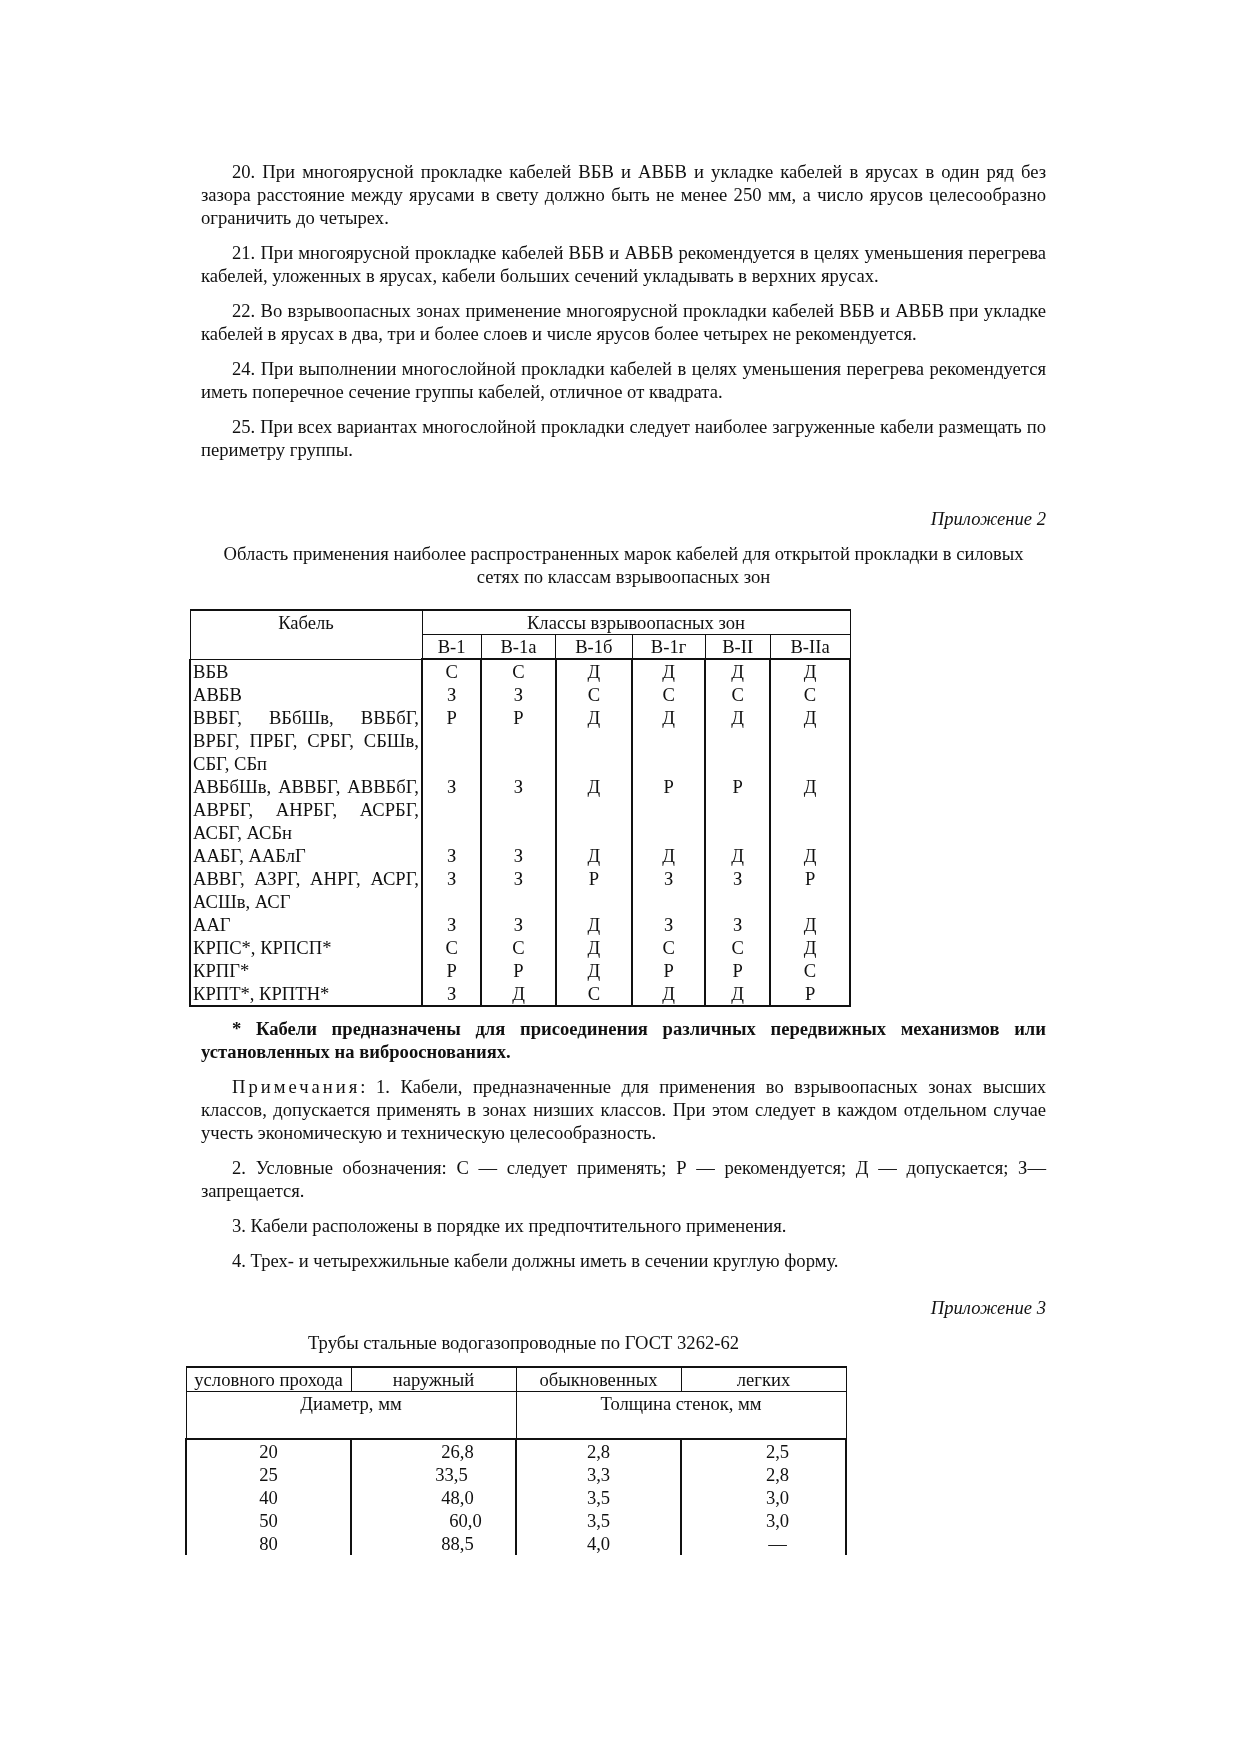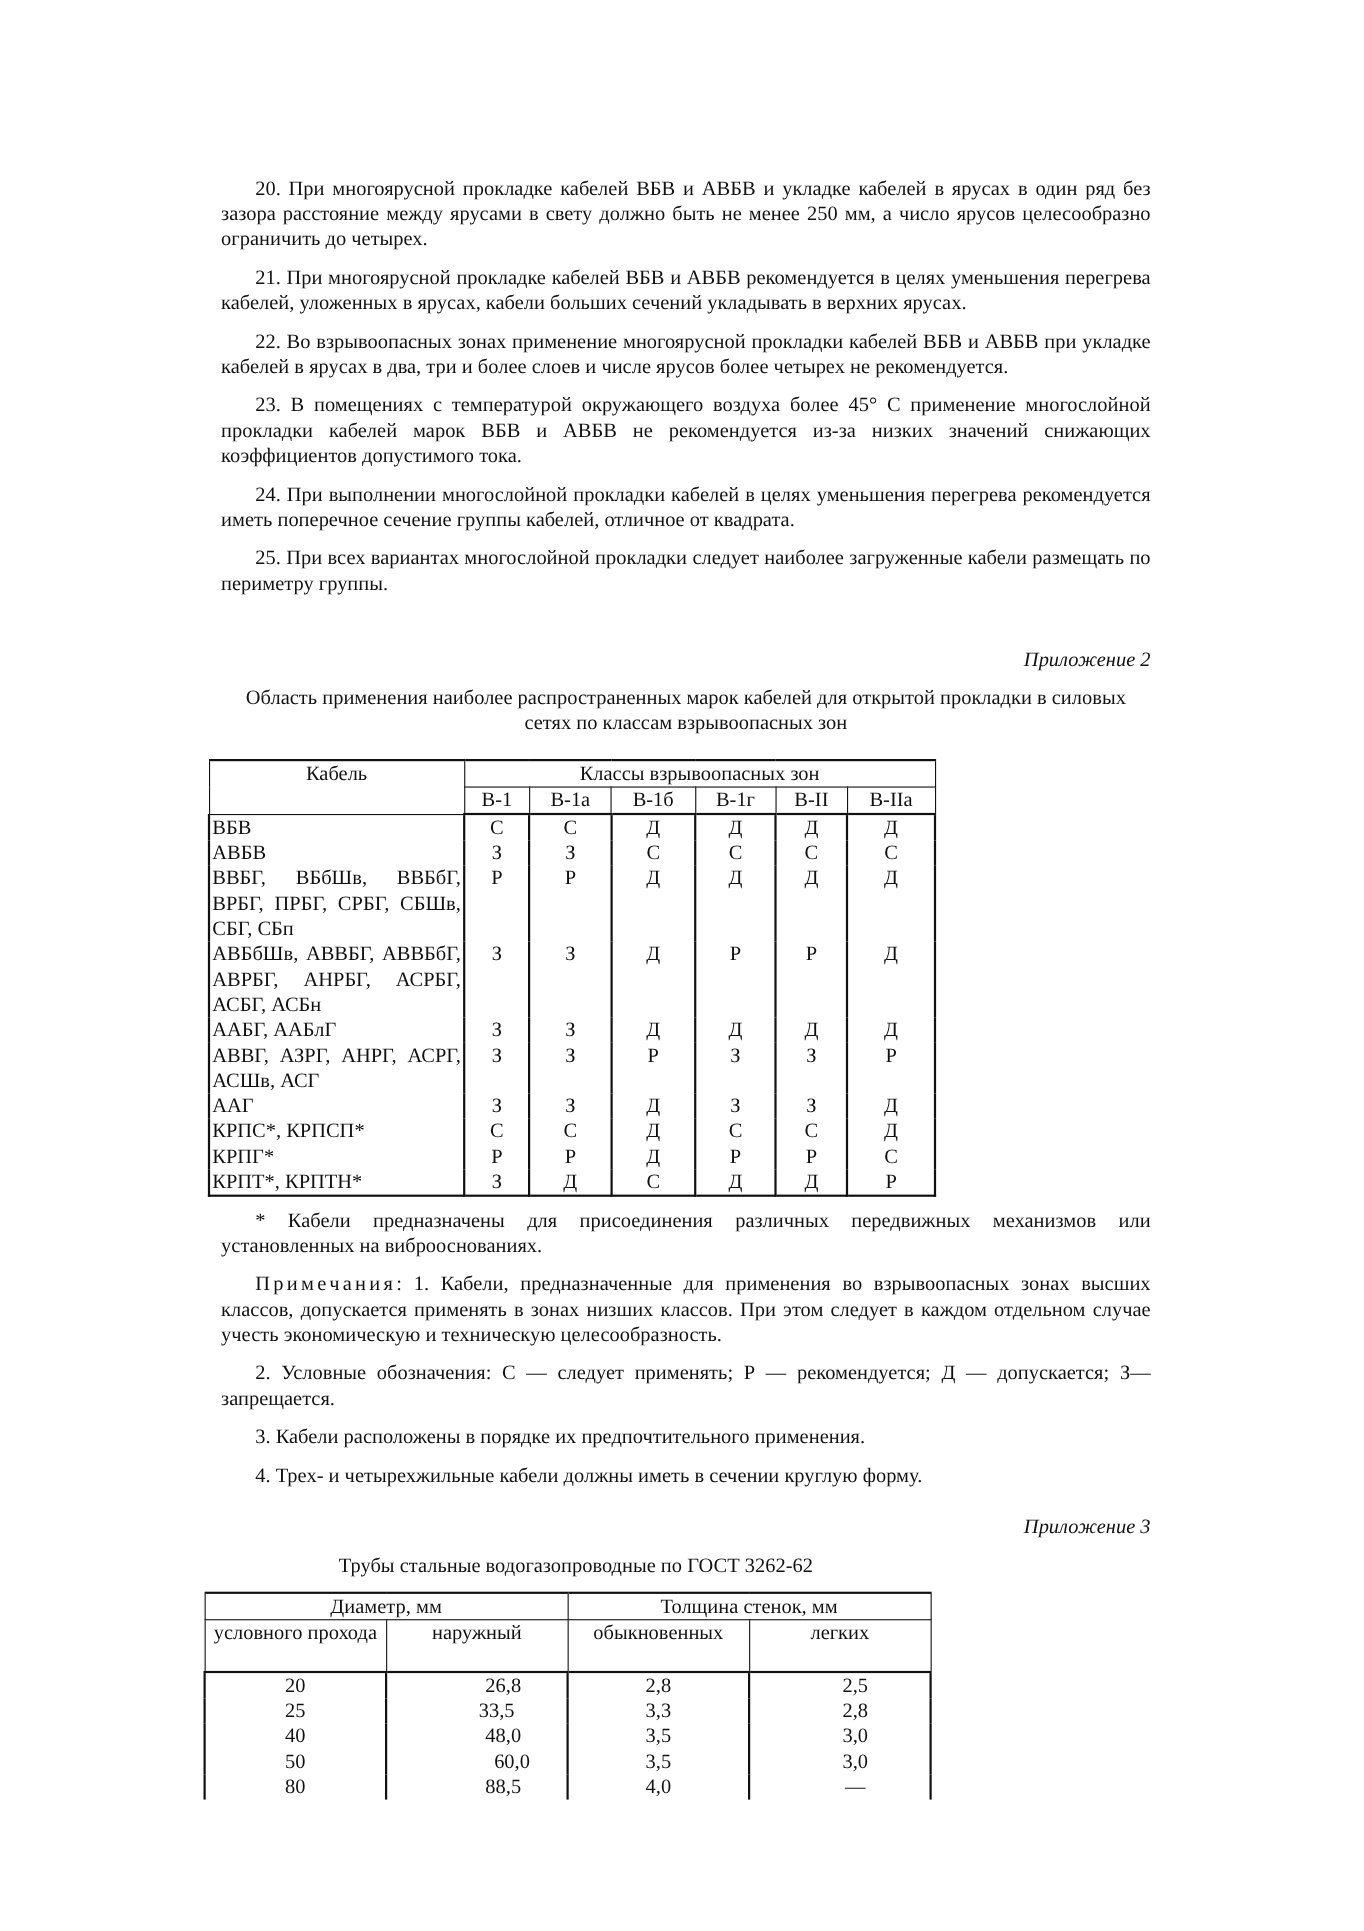--- a/index.html
+++ b/index.html
@@ -26,21 +26,20 @@
   .t2 thead tr:last-child th { border-bottom: 2px solid #111; height: 46px; }
   .spaced { letter-spacing: 3px; }
 </style>
 </head>
 <body>
 
 <div class="page">
   <p class="ind">20. При многоярусной прокладке кабелей ВБВ и АВБВ и укладке кабелей в ярусах в один ряд без зазора расстояние между ярусами в свету должно быть не менее 250 мм, а число ярусов целесообразно ограничить до четырех.</p>
   <p class="ind">21. При многоярусной прокладке кабелей ВБВ и АВБВ рекомендуется в целях уменьшения перегрева кабелей, уложенных в ярусах, кабели больших сечений укладывать в верхних ярусах.</p>
   <p class="ind">22. Во взрывоопасных зонах применение многоярусной прокладки кабелей ВБВ и АВБВ при укладке кабелей в ярусах в два, три и более слоев и числе ярусов более четырех не рекомендуется.</p>
-  <p class="ind">23. В помещениях с температурой окружающего воздуха более 45° С применение многослойной прокладки кабелей марок ВБВ и АВБВ не рекомендуется из-за низких значений снижающих коэффициентов допустимого тока.</p>
   <p class="ind">24. При выполнении многослойной прокладки кабелей в целях уменьшения перегрева рекомендуется иметь поперечное сечение группы кабелей, отличное от квадрата.</p>
   <p class="ind">25. При всех вариантах многослойной прокладки следует наиболее загруженные кабели размещать по периметру группы.</p>
 
   <p class="appendix" style="margin-top:46px;">Приложение 2</p>
   <p class="caption" style="margin-top:10px; padding:0 20px;">Область применения наиболее распространенных марок кабелей для открытой прокладки в силовых сетях по классам взрывоопасных зон</p>
 
   <table class="t1" style="margin-top:21px;">
     <thead>
       <tr>
         <th rowspan="2" style="vertical-align:top;">Кабель</th>
@@ -142,42 +141,42 @@
           <td class="v">З</td>
           <td class="v">Д</td>
           <td class="v">С</td>
           <td class="v">Д</td>
           <td class="v">Д</td>
           <td class="v">Р</td>
         </tr>
       </tbody>
   </table>
 
-  <p class="ind" style="margin-top:10px;">* Кабели предназначены для присоединения различных передвижных механизмов или установленных на виброоснованиях.</p>
+  <p class="ind" style="margin-top:10px;font-weight:bold;">* Кабели предназначены для присоединения различных передвижных механизмов или установленных на виброоснованиях.</p>
 
   <p class="ind" style="margin-top:11px;"><span class="spaced">Примечания</span><span>: 1. Кабели, предназначенные для применения во взрывоопасных зонах высших классов, допускается применять в зонах низших классов. При этом следует в каждом отдельном случае учесть экономическую и техническую целесообразность.</span></p>
   <p class="ind">2. Условные обозначения: С — следует применять; Р — рекомендуется; Д — допускается; З— запрещается.</p>
   <p class="ind">3. Кабели расположены в порядке их предпочтительного применения.</p>
   <p class="ind">4. Трех- и четырехжильные кабели должны иметь в сечении круглую форму.</p>
 
   <p class="appendix" style="margin-top:24px;">Приложение 3</p>
   <p class="caption" style="margin-top:10px; padding-right:200px;">Трубы стальные водогазопроводные по ГОСТ 3262-62</p>
 
   <table class="t2" style="margin-top:9px;">
     <thead>
-      <tr>
-        <th colspan="2">Диаметр, мм</th>
-        <th colspan="2">Толщина стенок, мм</th>
-      </tr>
       <tr id="t2-col-row">
           <th style="width: 145px;">условного прохода</th>
           <th style="width: 145px;">наружный</th>
           <th style="width: 145px;">обыкновенных</th>
           <th style="width: 145px;">легких</th>
         </tr>
+      <tr>
+        <th colspan="2">Диаметр, мм</th>
+        <th colspan="2">Толщина стенок, мм</th>
+      </tr>
     </thead>
     <tbody id="t2-body">
         <tr>
           <td>20</td>
           <td style="padding-left: 50px;">26,8</td>
           <td>2,8</td>
           <td style="padding-left: 30px;">2,5</td>
         </tr>
         <tr>
           <td>25</td>

